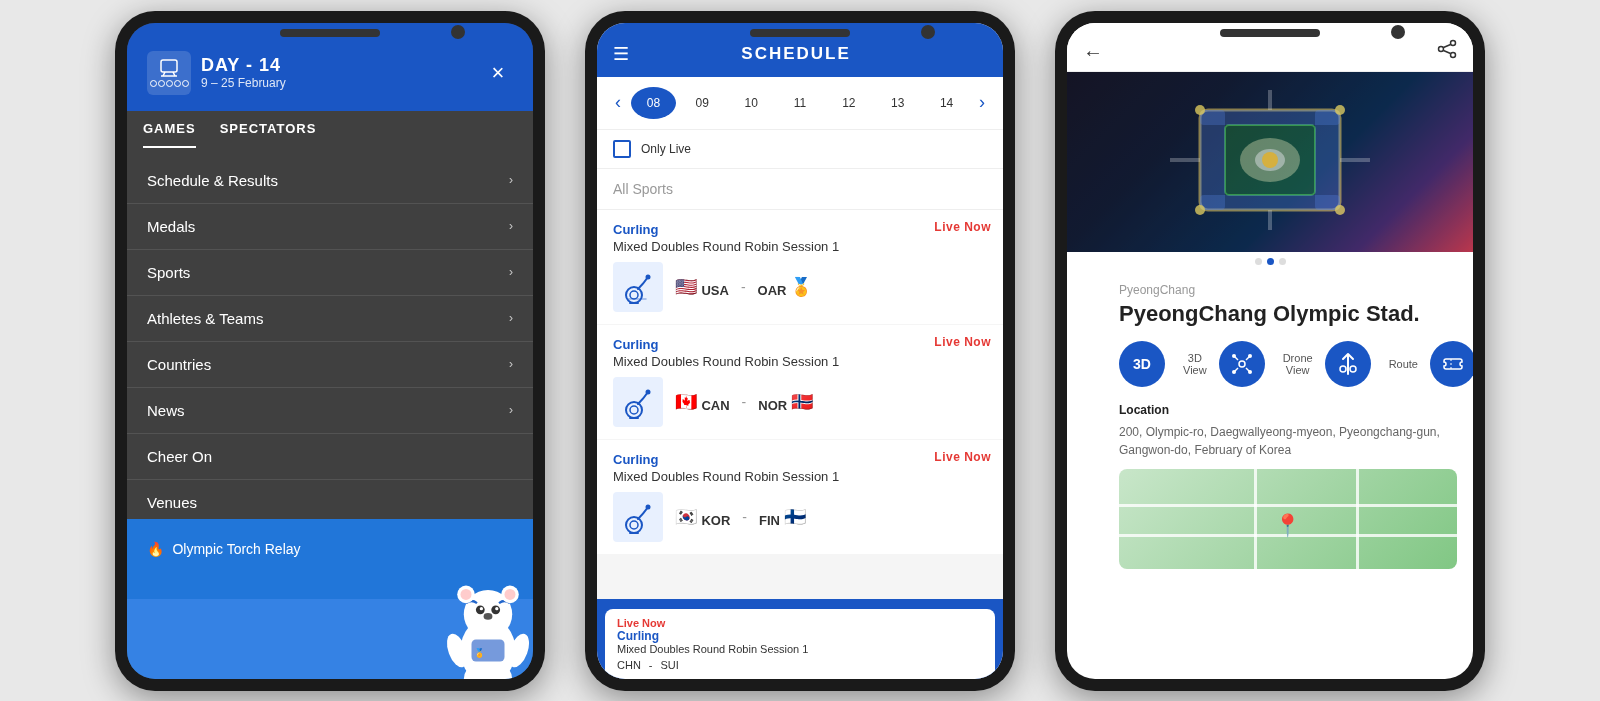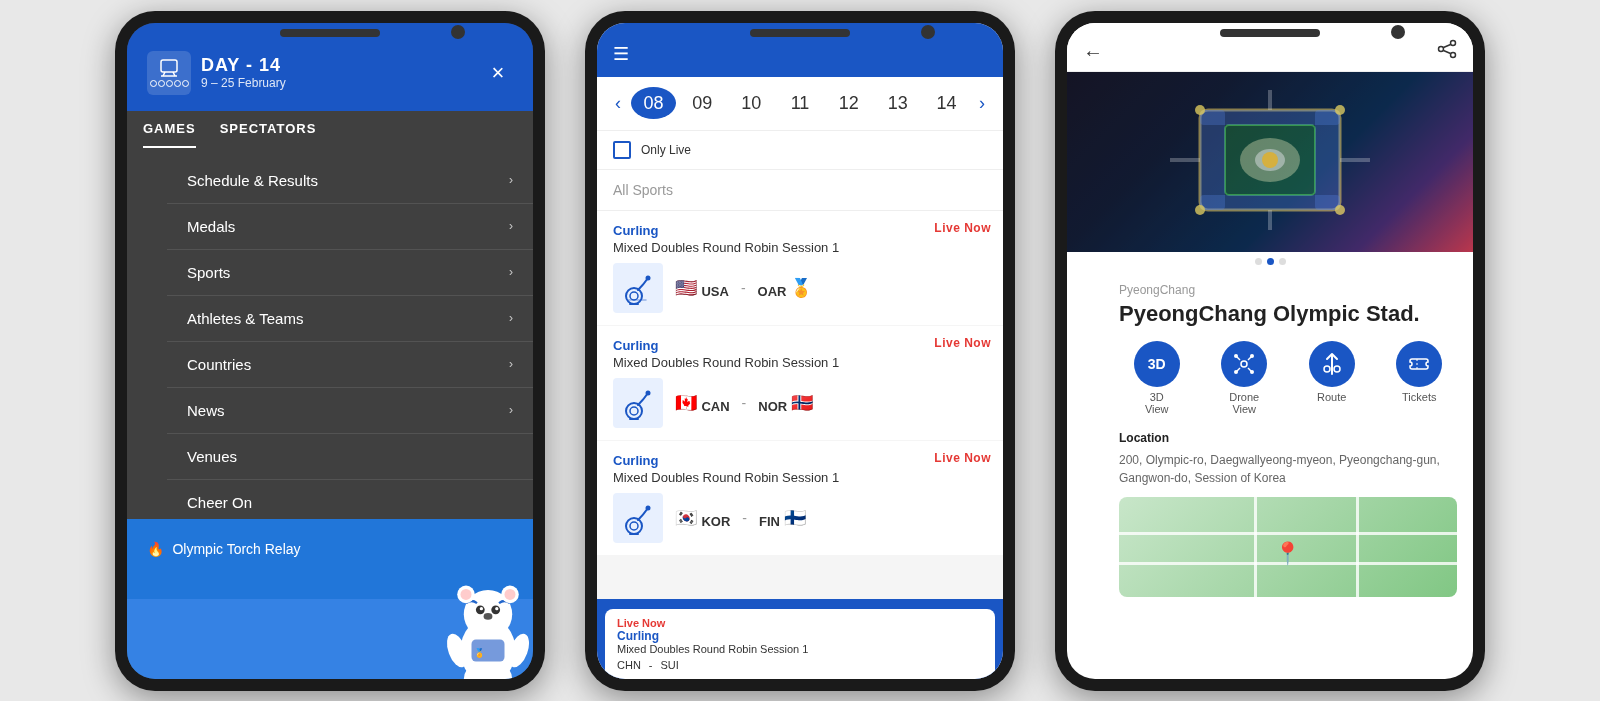--- a/index.html
+++ b/index.html
@@ -138,21 +138,20 @@
       cursor: pointer;
       border-bottom: 2px solid transparent;
     }
     .menu-tab.active {
       border-bottom: 2px solid #fff;
     }
 
     .menu-items {
       flex: 1;
       overflow: hidden;
-      margin-left: 40px;
     }
     .menu-item {
       display: flex;
       align-items: center;
       justify-content: space-between;
       padding: 14px 20px;
       color: #fff;
       font-size: 15px;
       cursor: pointer;
       border-bottom: 1px solid rgba(255,255,255,0.1);
@@ -237,21 +236,21 @@
     .date-nav-arrow {
       color: #1a56c4;
       font-size: 18px;
       cursor: pointer;
       padding: 4px 6px;
     }
     .date-item {
       flex: 1;
       text-align: center;
       padding: 6px 4px;
-      font-size: 18px;
+      font-size: 12px;
       color: #333;
       cursor: pointer;
       border-radius: 50%;
     }
     .date-item.active {
       background: #1a56c4;
       color: #fff;
       border-radius: 50%;
       width: 32px;
       height: 32px;
@@ -473,23 +472,23 @@
       margin-bottom: 14px;
     }
 
     .venue-actions {
       display: flex;
       gap: 12px;
       margin-bottom: 16px;
     }
     .venue-action-btn {
       display: flex;
-      flex-direction: column;
-      align-items: center;
-      gap: 4px;
+      flex-direction: row;
+      align-items: center;
+      gap: 18px;
       flex: 1;
       cursor: pointer;
     }
     .venue-action-icon {
       width: 46px;
       height: 46px;
       border-radius: 50%;
       background: #1a56c4;
       display: flex;
       align-items: center;
@@ -607,24 +606,24 @@
       </div>
       <div class="menu-item">
         <span>Countries</span>
         <span class="menu-item-arrow">›</span>
       </div>
       <div class="menu-item">
         <span>News</span>
         <span class="menu-item-arrow">›</span>
       </div>
       <div class="menu-item">
+        <span>Cheer On</span>
+      </div>
+      <div class="menu-item">
         <span>Venues</span>
-      </div>
-      <div class="menu-item">
-        <span>Cheer On</span>
       </div>
 
     </div>
 
     <div class="menu-bottom">
       <div class="snow-pattern"></div>
       <div class="menu-bottom-items">
         <div class="menu-bottom-item">
           <span>🔥</span>
           <span>Olympic Torch Relay</span>
@@ -669,20 +668,21 @@
   </div>
 </div>
 
 <div class="phone phone2">
   <div class="phone-notch"></div>
   <div class="phone-camera"></div>
   <div class="phone-screen">
 
     <div class="schedule-header">
       <span class="schedule-menu-icon">☰</span>
+      <div class="schedule-title">SCHEDULE</div>
       <span style="width:24px"></span>
     </div>
 
     <div class="date-nav">
       <div class="date-nav-arrow">‹</div>
       <div class="date-item active">08</div>
       <div class="date-item">09</div>
       <div class="date-item">10</div>
       <div class="date-item">11</div>
       <div class="date-item">12</div>
@@ -901,21 +901,21 @@
               <path d="M3 9 Q3 7 5 7 L19 7 Q21 7 21 9 L21 10 Q19 10 19 12 Q19 14 21 14 L21 15 Q21 17 19 17 L5 17 Q3 17 3 15 L3 14 Q5 14 5 12 Q5 10 3 10 Z" stroke="white" stroke-width="1.5" fill="none"></path>
               <line x1="10" y1="7" x2="10" y2="17" stroke="white" stroke-width="1" stroke-dasharray="2,2"></line>
             </svg>
           </div>
           <span class="venue-action-label">Tickets</span>
         </div>
       </div>
 
       <div class="venue-location-title">Location</div>
       <div class="venue-location-address">200, Olympic-ro, Daegwallyeong-myeon,
-Pyeongchang-gun, Gangwon-do, Session of Korea</div>
+Pyeongchang-gun, Gangwon-do, February of Korea</div>
 
       <div class="venue-map">
         <div class="map-grid">
           <div class="map-road-h" style="top: 35%;"></div>
           <div class="map-road-h" style="top: 65%;"></div>
           <div class="map-road-v" style="left: 40%;"></div>
           <div class="map-road-v" style="left: 70%;"></div>
         </div>
         <div class="map-pin">📍</div>
       </div>

